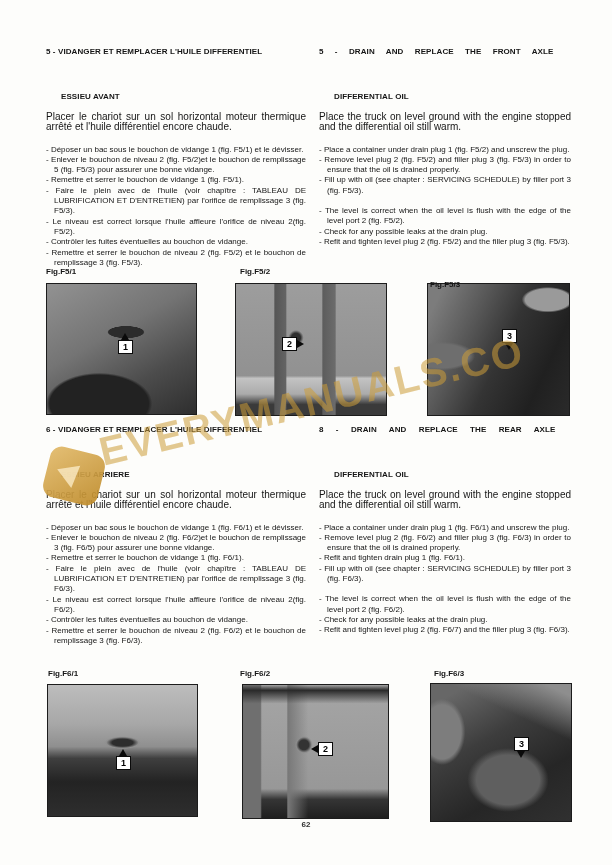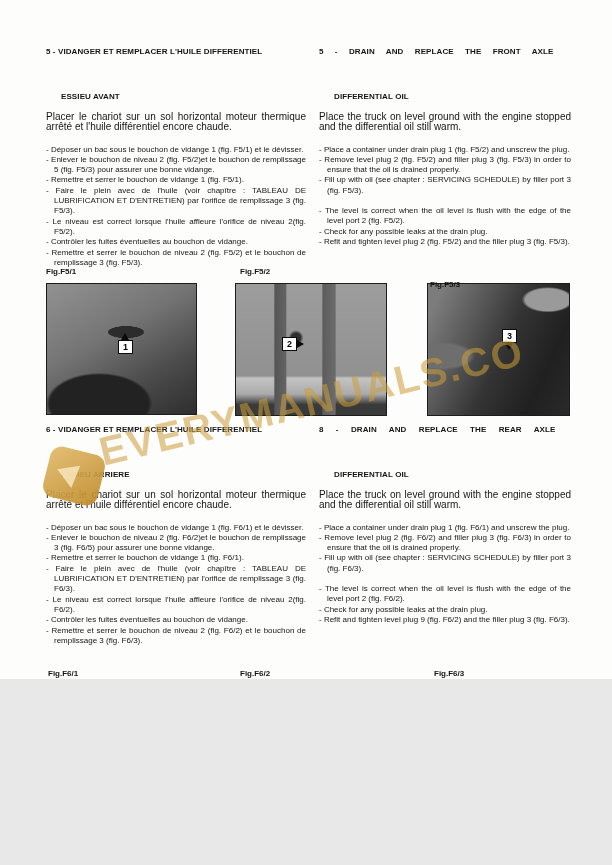--- a/index.html
+++ b/index.html
@@ -1,17 +1,17 @@
 <!DOCTYPE html>
 <html><head>
 <meta charset="utf-8">
 <style>
   html,body { margin:0; padding:0; background:#e8e8e8; }
   .sheet {
-    position:relative; width:612px; height:679px; margin:0 auto;
+    position:relative; width:612px; height:865px; margin:0 auto;
     background:#fdfdfb; overflow:hidden;
     font-family:"Liberation Sans", sans-serif; color:#151515;
   }
   
   .text-block { position:absolute; left:46px; display:flex; gap:13px; z-index:2; }
   .col { width:260px; }
   .col.en { width:252px; }
   .hd { font-size:8px; font-weight:bold; line-height:10px; letter-spacing:.1px; }
   .hd .l2 { display:block; padding-left:15px;margin-top:35px; }
   .hd .sp1 { word-spacing:9px; }
@@ -157,25 +157,26 @@
     </div>
     <div class="col en">
       <div class="hd">
         <span class="sp2">8 - DRAIN AND REPLACE THE REAR AXLE</span>
         <span class="l2">DIFFERENTIAL OIL</span>
       </div>
       <p class="intro">Place the truck on level ground with the engine stopped and the differential oil still warm.</p>
       <div class="bullets">
         <div class="b">- Place a container under drain plug 1 (fig. F6/1) and unscrew the plug.</div>
         <div class="b">- Remove level plug 2 (fig. F6/2) and filler plug 3 (fig. F6/3) in order to ensure that the oil is drained properly.</div>
+        <div class="b">- Refit and tighten drain plug 1 (fig. F6/1).</div>
         <div class="b">- Fill up with oil (see chapter : SERVICING SCHEDULE) by filler port 3 (fig. F6/3).</div>
         <div class="vgap"></div>
         <div class="b">- The level is correct when the oil level is flush with the edge of the level port 2 (fig. F6/2).</div>
         <div class="b">- Check for any possible leaks at the drain plug.</div>
-        <div class="b">- Refit and tighten level plug 9 (fig. F6/2) and the filler plug 3 (fig. F6/3).</div>
+        <div class="b">- Refit and tighten level plug 2 (fig. F6/7) and the filler plug 3 (fig. F6/3).</div>
       </div>
     </div>
   </section>
 
   <div class="figlabel" style="left:48px; top:669px;">Fig.F6/1</div>
   <div class="photo ph-f61" style="left:47px; top:684px; width:149px; height:131px;"></div>
   <div class="mk" style="left:116px; top:756px;">
     <i class="arr up"></i>
     <span class="box">1</span>
   </div>

